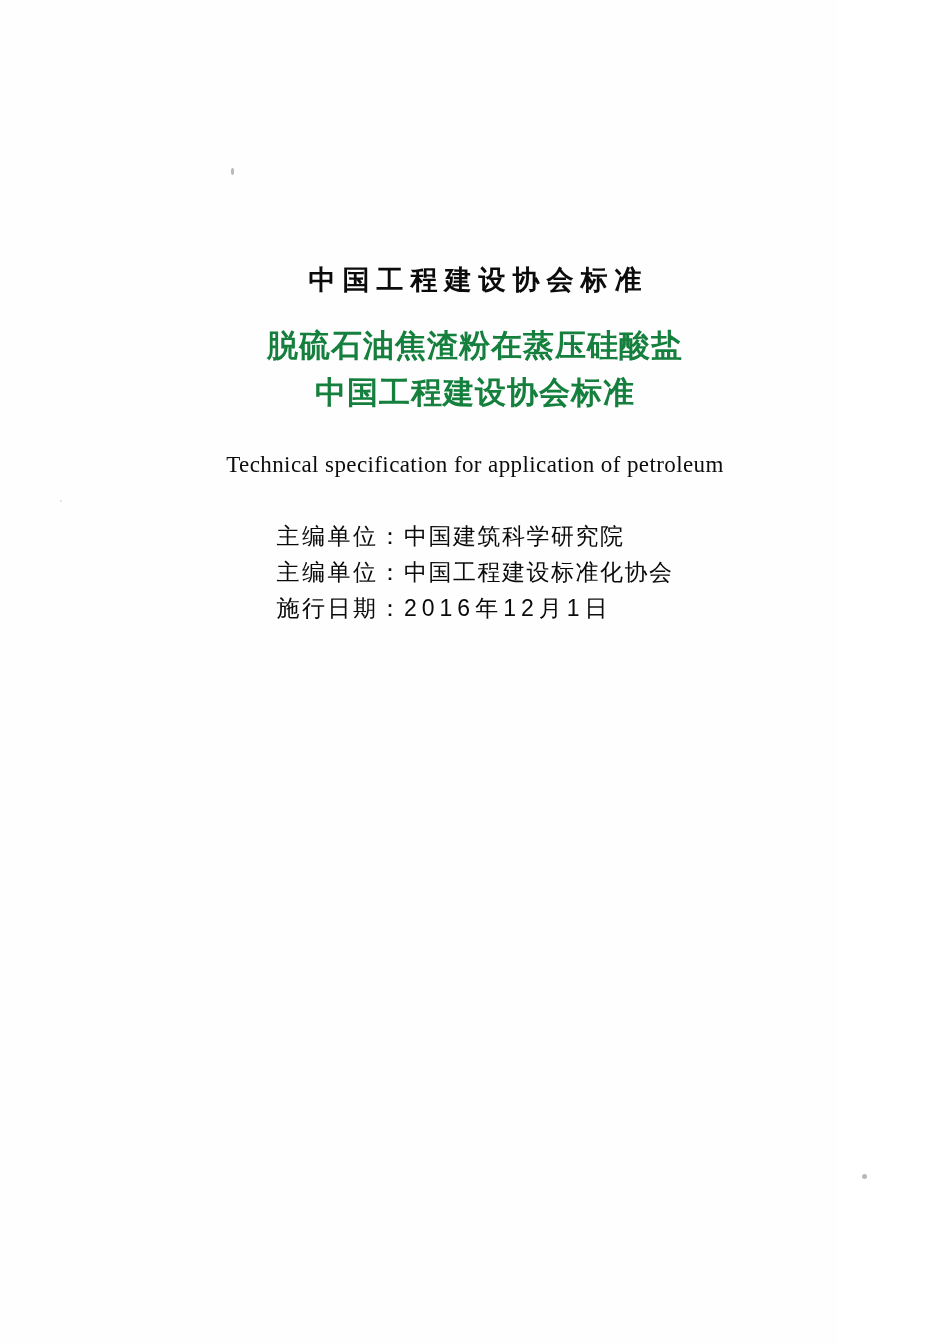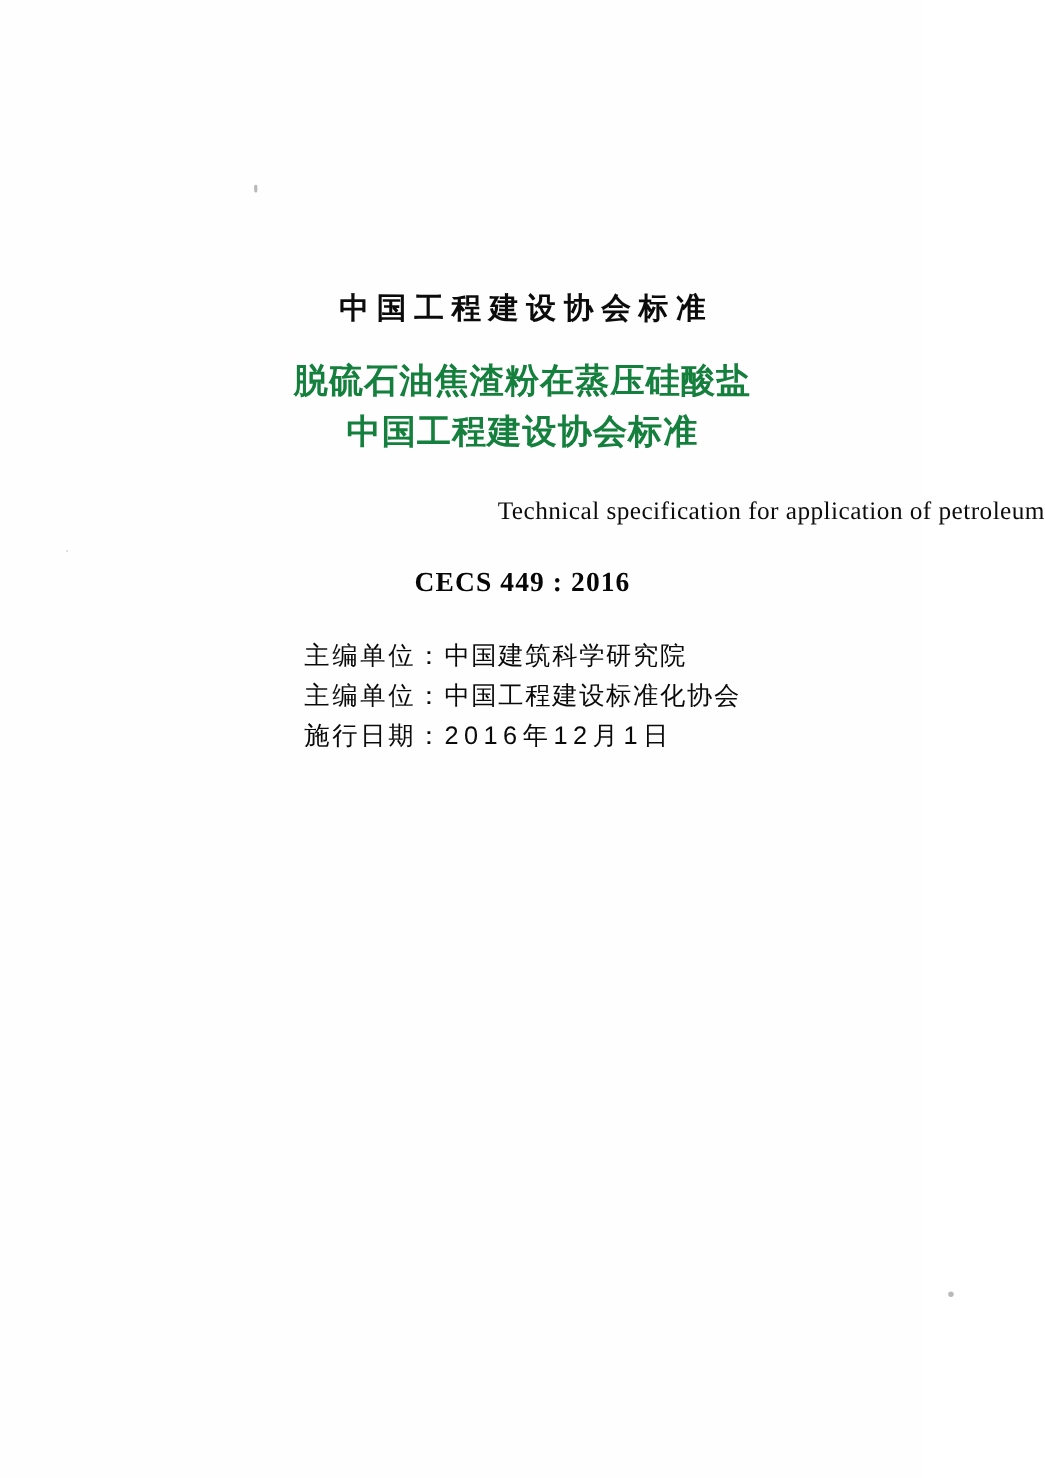--- a/index.html
+++ b/index.html
@@ -54,21 +54,21 @@
     margin-top: 24px;
     font-family: "Liberation Sans", sans-serif;
     font-weight: bold;
     font-size: 31px;
     line-height: 47px;
     letter-spacing: 1px;
     color: #15803d;
   }
 
   .title-en {
-    text-align: right;
+    text-align: center;
     margin-top: 30px;
     font-family: "Liberation Serif", serif;
     font-size: 23px;
     line-height: 38px;
     letter-spacing: 0.4px;
     color: #0c0c0c;
   }
 
   .code-line {
     text-align: center;
@@ -120,21 +120,20 @@
 
     <div class="title-cn">
       <div>脱硫石油焦渣粉在蒸压硅酸盐</div>
       <div>中国工程建设协会标准</div>
     </div>
 
     <div class="title-en">
       <div>Technical specification for application of petroleum</div>
     </div>
 
-    <div class="code-line">CECS 449 : 2016</div>
 
     <div class="meta-block">
       <div class="meta-rows">
         <div class="meta-row">
           <span class="label">主编单位：</span><span class="value">中国建筑科学研究院</span>
         </div>
         <div class="meta-row">
           <span class="label">主编单位：</span><span class="value">中国工程建设标准化协会</span>
         </div>
         <div class="meta-row date">

